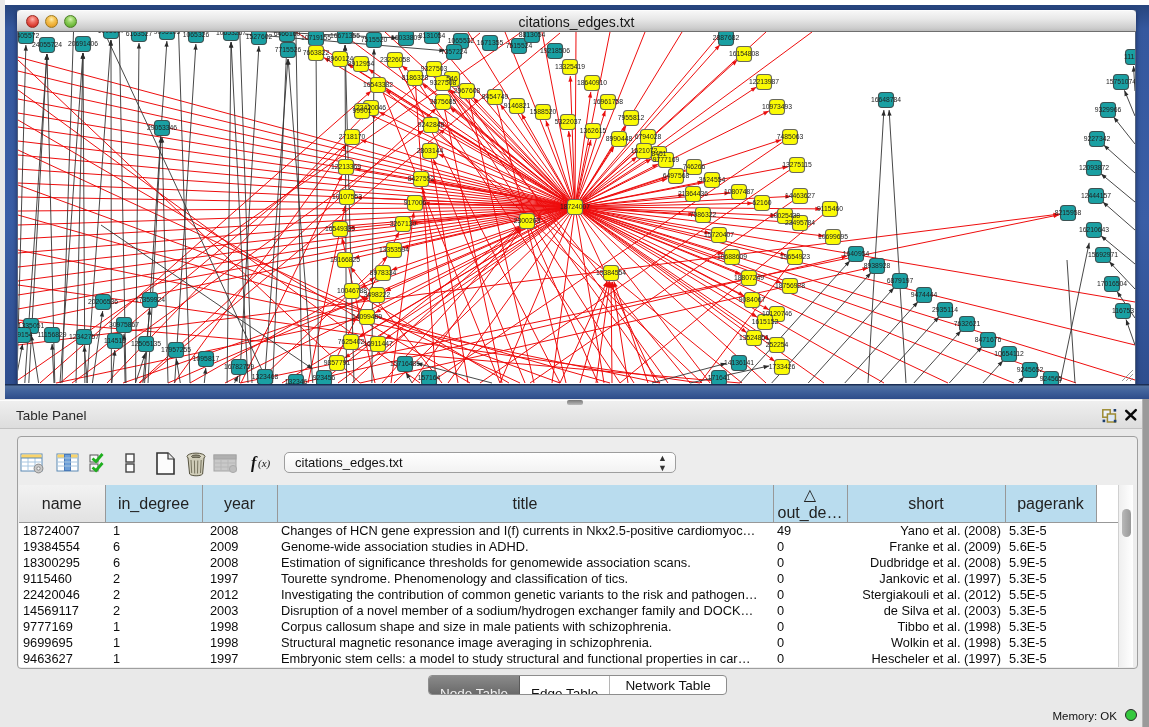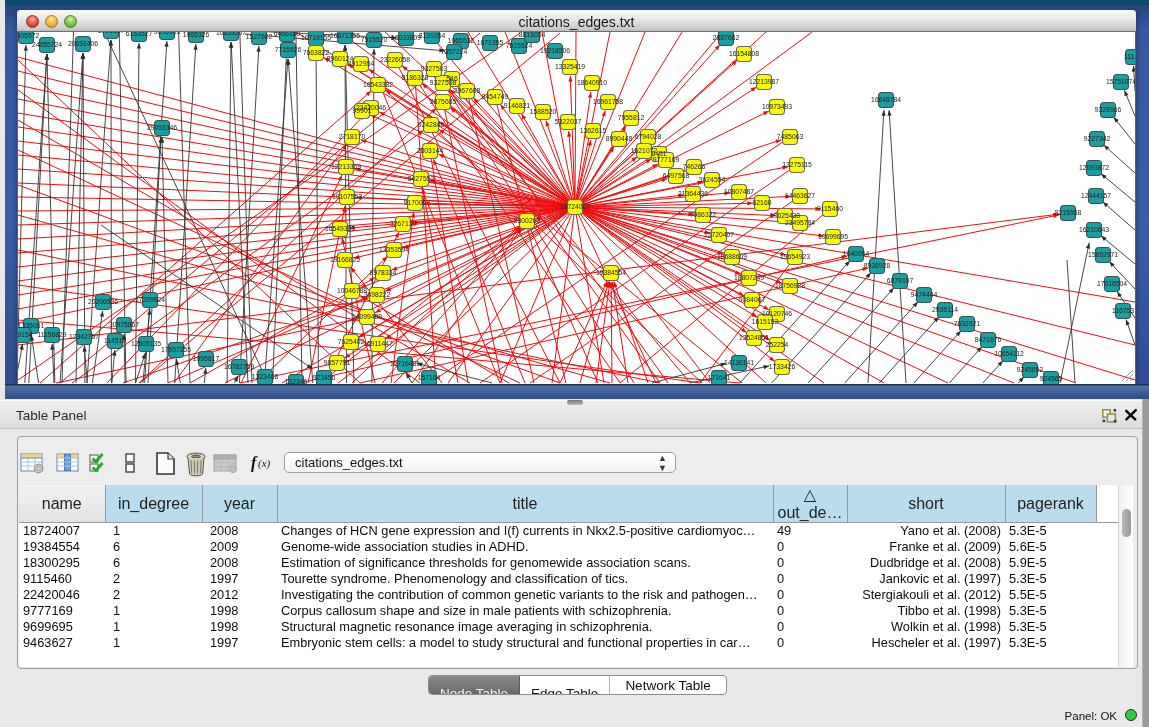--- a/index.html
+++ b/index.html
@@ -1,15 +1,15 @@
 <!DOCTYPE html>
 <html><head><meta charset="utf-8"><style>
 *{margin:0;padding:0;box-sizing:border-box}
 html,body{width:1149px;height:727px;overflow:hidden;font-family:"Liberation Sans",sans-serif;background:#e9e9e9;-webkit-font-smoothing:antialiased}
-#stage{position:absolute;left:0;top:0;width:1149px;height:517px;background:#0c4a6e}
+#stage{position:absolute;left:0;top:0;width:1149px;height:517px;background:#ffffff}
 #desktop{position:absolute;left:5px;top:5px;width:1144px;height:394px;
  background:linear-gradient(180deg,#27457d 0%,#35589e 6%,#3a5ea6 55%,#2d4c8c 100%)}
 #deskband{position:absolute;left:5px;top:384px;width:1144px;height:15px;background:linear-gradient(180deg,#1c2f55 0%,#1c2f55 8%,#54739f 12%,#42639c 45%,#2e4d8a 100%);z-index:3}
 #gwin{position:absolute;left:17px;top:10px;width:1119px;height:374px;
  background:#54647e;box-shadow:0 2px 5px rgba(0,0,30,.5)}
 #tbar{position:absolute;left:0;top:0;width:100%;height:22px;
  background:linear-gradient(180deg,#f7f7f7 0%,#e8e8e8 40%,#cdcdcd 85%,#bdbdbd 100%);
  border-bottom:1px solid #6f6f6f;border-top:1px solid #fcfcfc;
  border-radius:4px 4px 0 0}
 #tbar .title{position:absolute;left:0;right:0;top:2.5px;text-align:center;
@@ -938,20 +938,30 @@
                 <td class="c0">22420046</td>
                 <td class="c1">2</td>
                 <td class="c2">2012</td>
                 <td class="c3">Investigating the contribution of common genetic variants to the risk and pathogen…</td>
                 <td class="c4">0</td>
                 <td class="c5">Stergiakouli et al. (2012)</td>
                 <td class="c6">5.5E-5</td>
                 <td></td>
               </tr>
               <tr>
+                <td class="c0">14569117</td>
+                <td class="c1">2</td>
+                <td class="c2">2003</td>
+                <td class="c3">Disruption of a novel member of a sodium/hydrogen exchanger family and DOCK…</td>
+                <td class="c4">0</td>
+                <td class="c5">de Silva et al. (2003)</td>
+                <td class="c6">5.3E-5</td>
+                <td></td>
+              </tr>
+              <tr>
                 <td class="c0">9777169</td>
                 <td class="c1">1</td>
                 <td class="c2">1998</td>
                 <td class="c3">Corpus callosum shape and size in male patients with schizophrenia.</td>
                 <td class="c4">0</td>
                 <td class="c5">Tibbo et al. (1998)</td>
                 <td class="c6">5.3E-5</td>
                 <td></td>
               </tr>
               <tr>
@@ -979,16 +989,16 @@
     </div>
     <div id="vsb">
           <div class="th"></div>
         </div>
   </div>
   <div id="tabs">
     <div class="sel">Node Table</div>
         <div>Edge Table</div>
         <div style="padding:0 15px">Network Table</div>
   </div>
-  <div id="mem">Panel: OK</div>
+  <div id="mem">Memory: OK</div>
       <div id="memdot"></div>
   <div id="rstrip"></div>
 </div>
 </div>
 </body></html>

